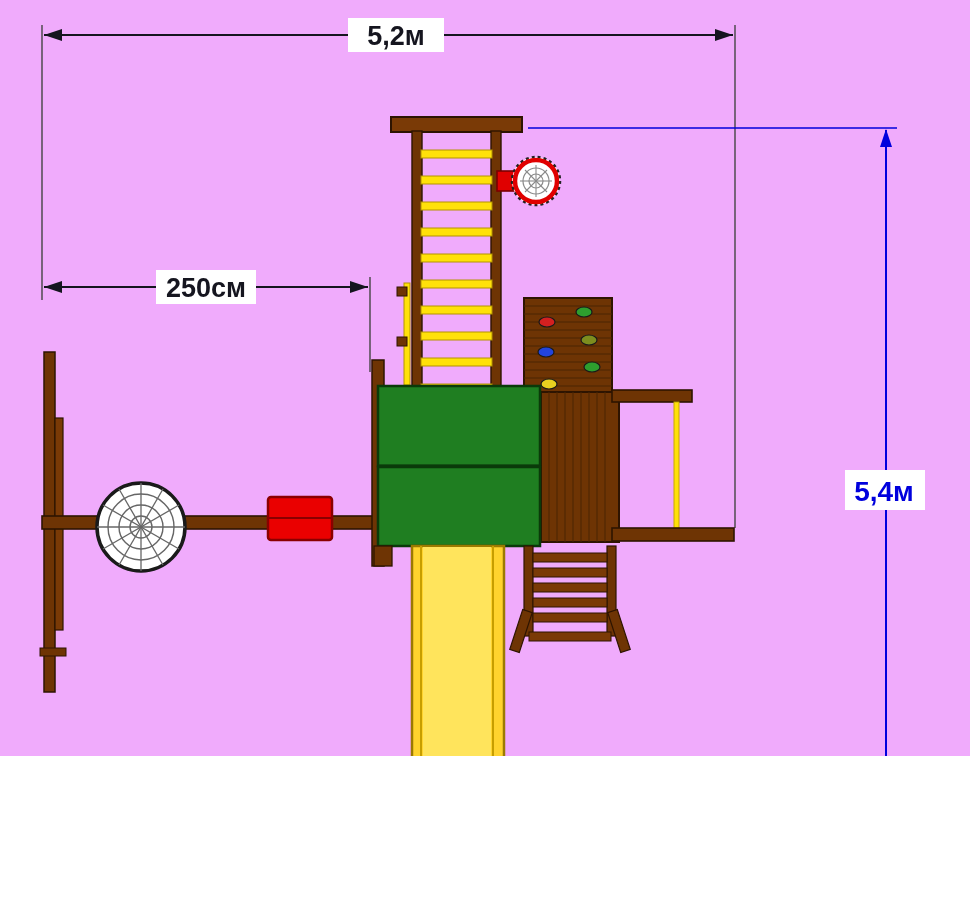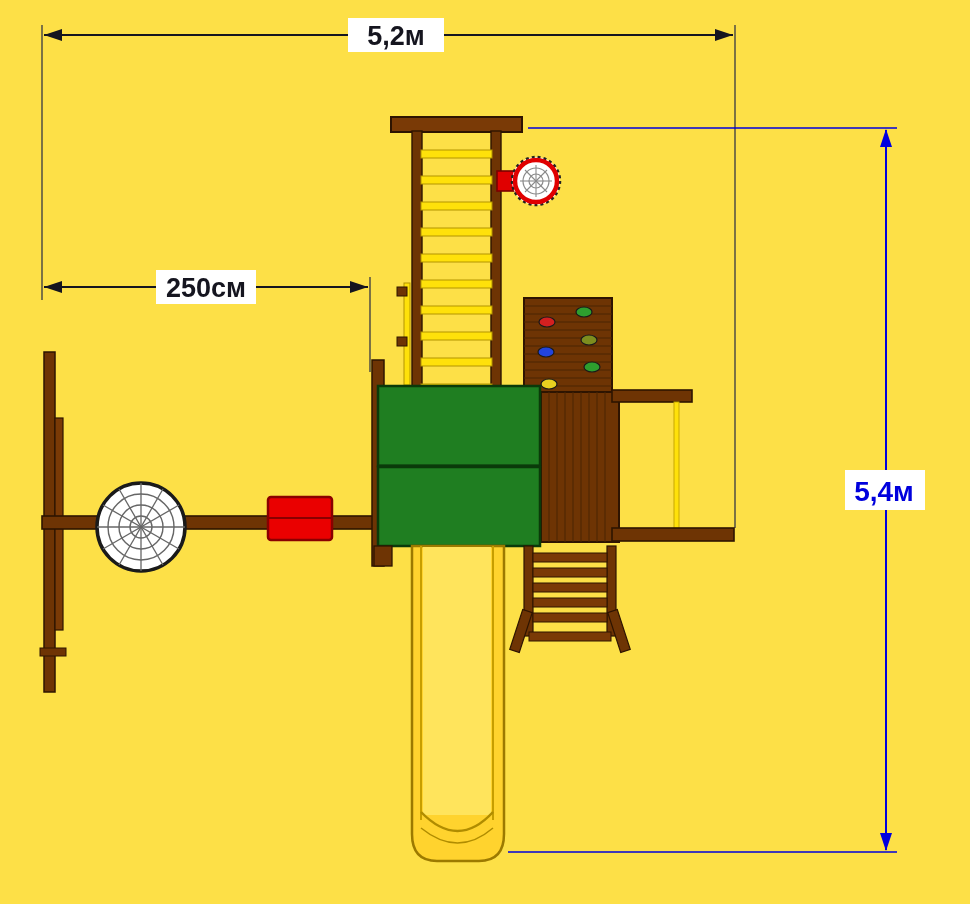--- a/index.html
+++ b/index.html
@@ -1,19 +1,19 @@
 <!DOCTYPE html>
 <html><head>
 <meta charset="utf-8">
 <style>
   html,body{margin:0;padding:0;background:#ffffff;}
   .stage{
     position:relative;
-    width:970px;height:904px;
-    background:#fde047;
+    width:970px;height:756px;
+    background:#f0abfc;
     font-family:"Liberation Sans", sans-serif;
     overflow:hidden;
   }
   svg{position:absolute;left:0;top:0;}
   .dim-label{
     font-family:"Liberation Sans", sans-serif;
     font-weight:bold;
     font-size:27px;
     fill:#15151f;
   }

